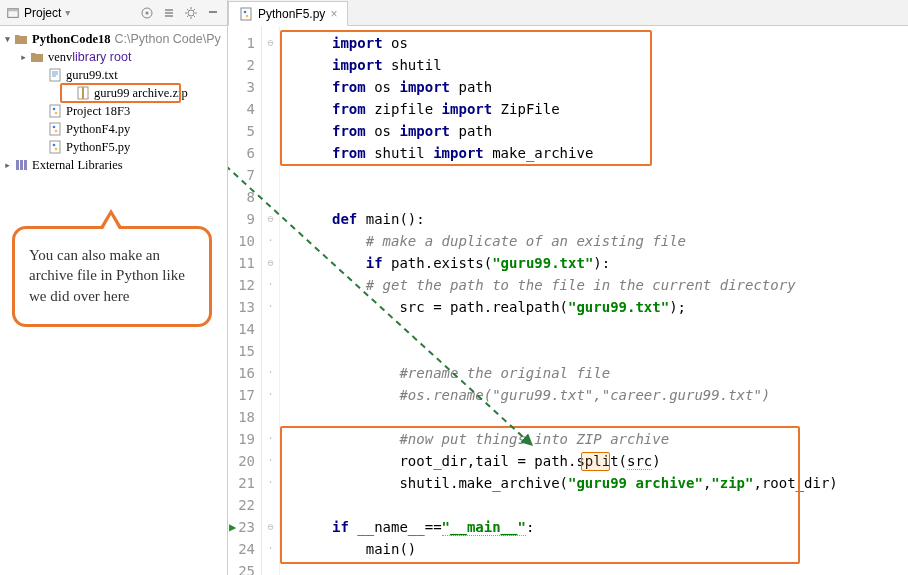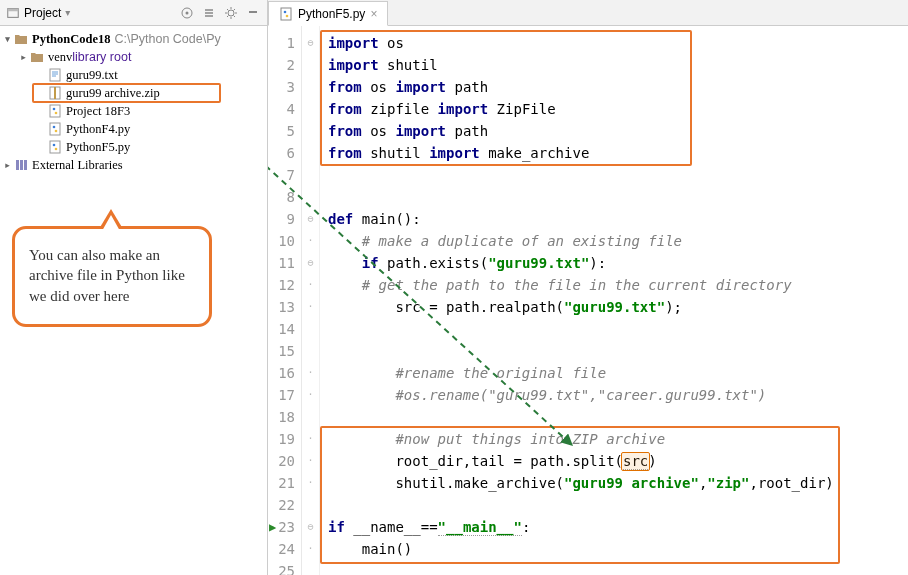--- a/index.html
+++ b/index.html
@@ -1,52 +1,52 @@
 <!DOCTYPE html>
 <html><head>
 <meta charset="utf-8">
 <style>
 * { box-sizing: border-box; margin: 0; padding: 0; }
 body { font-family: "Segoe UI", Arial, sans-serif; font-size: 12px; background: #fff; color: #000; width: 908px; height: 575px; overflow: hidden; position: relative; }
 .container { display: flex; height: 100%; }
 
 
-.sidebar { width: 268px; border-right: 1px solid #ccc; background: #fff; position: relative; }
+.sidebar { width: 228px; border-right: 1px solid #ccc; background: #fff; position: relative; }
 .sidebar-header { display: flex; align-items: center; height: 26px; border-bottom: 1px solid #ccc; padding: 0 6px; background: #f5f5f5; }
 .sidebar-title { display: flex; align-items: center; gap: 4px; }
 .sidebar-title .icon-svg { width: 14px; height: 14px; }
 .sidebar-tools { margin-left: auto; display: flex; gap: 6px; }
 .tool-icon { width: 16px; height: 16px; color: #888; cursor: pointer; display:flex; align-items:center; justify-content:center; }
 
 .tree { padding: 4px 0; font-size: 12.5px; }
 .tree-row { display: flex; align-items: center; height: 18px; padding-left: 4px; white-space: nowrap; cursor: pointer; }
 .tree-row .arrow { width: 11px; display:inline-flex; justify-content:center; color:#666; font-size:9px; }
 .tree-row .file-icon { width: 16px; height: 14px; display:inline-flex; align-items:center; justify-content:center; margin-right:3px; }
 .tree-row .label { white-space: nowrap; font-family: Liberation Serif, serif; }
 .tree-row.depth0 { padding-left: 2px; font-weight: bold; }
 .tree-row.depth1 { padding-left: 18px; }
 .tree-row.depth2 { padding-left: 36px; }
 .tree-row.depth0 .hint { font-weight: normal; color: #888; margin-left: 4px; }
 .libroot { color: #4c1d95; }
-.tree-row.highlighted { position: relative; }
+.tree-row.highlighted { position: relative; margin-left: 28px; }
 .tree-row.highlighted::after { content:""; position:absolute; left:32px; right:46px; top:-1px; bottom:-1px; border:2px solid #e9762c; border-radius:2px; pointer-events:none; }
 
 
 .editor { flex: 1; display:flex; flex-direction:column; }
 .tabbar { height: 26px; display:flex; align-items:flex-end; border-bottom: 1px solid #ccc; background: #f2f2f2; }
 .tab { height: 25px; display:flex; align-items:center; gap:5px; padding: 0 10px; background:#fff; border:1px solid #ccc; border-bottom:1px solid #fff; position:relative; top:1px; font-size: 12px; }
 .tab .close { color:#999; cursor:pointer; }
 
 .code-wrap { flex:1; display:flex; font-family: "Consolas", "Menlo", monospace; font-size: 14px; line-height: 22px; position: relative; }
 .gutter { width: 34px; text-align: right; color: #999; padding: 6px 6px 6px 0; background:#fff; border-right: 1px solid #e8e8e8; user-select:none; }
 .gutter .ln { height: 22px; position: relative; }
 .fold-col { width: 18px; padding-top:6px; border-right: 1px solid #f0f0f0; }
 .fold-col .fc { height:22px; display:flex; align-items:center; justify-content:center; color:#bbb; font-size:10px; }
 .code { padding: 6px 8px; position: relative; }
-.code .line { height: 22px; white-space: pre; }
+.code .line { height: 22px; white-space: pre; margin-left: 44px; }
 
 
 .kw { color: #000080; font-weight: bold; }
 .str { color: #008000; font-weight: bold; }
 .cmt { color: #808080; font-style: italic; }
 .fn { font-weight: normal; }
 .underl { border-bottom: 1px dotted #999; }
 
 
 .hl-box { position: absolute; border: 2px solid #e9762c; border-radius: 2px; pointer-events:none; }

